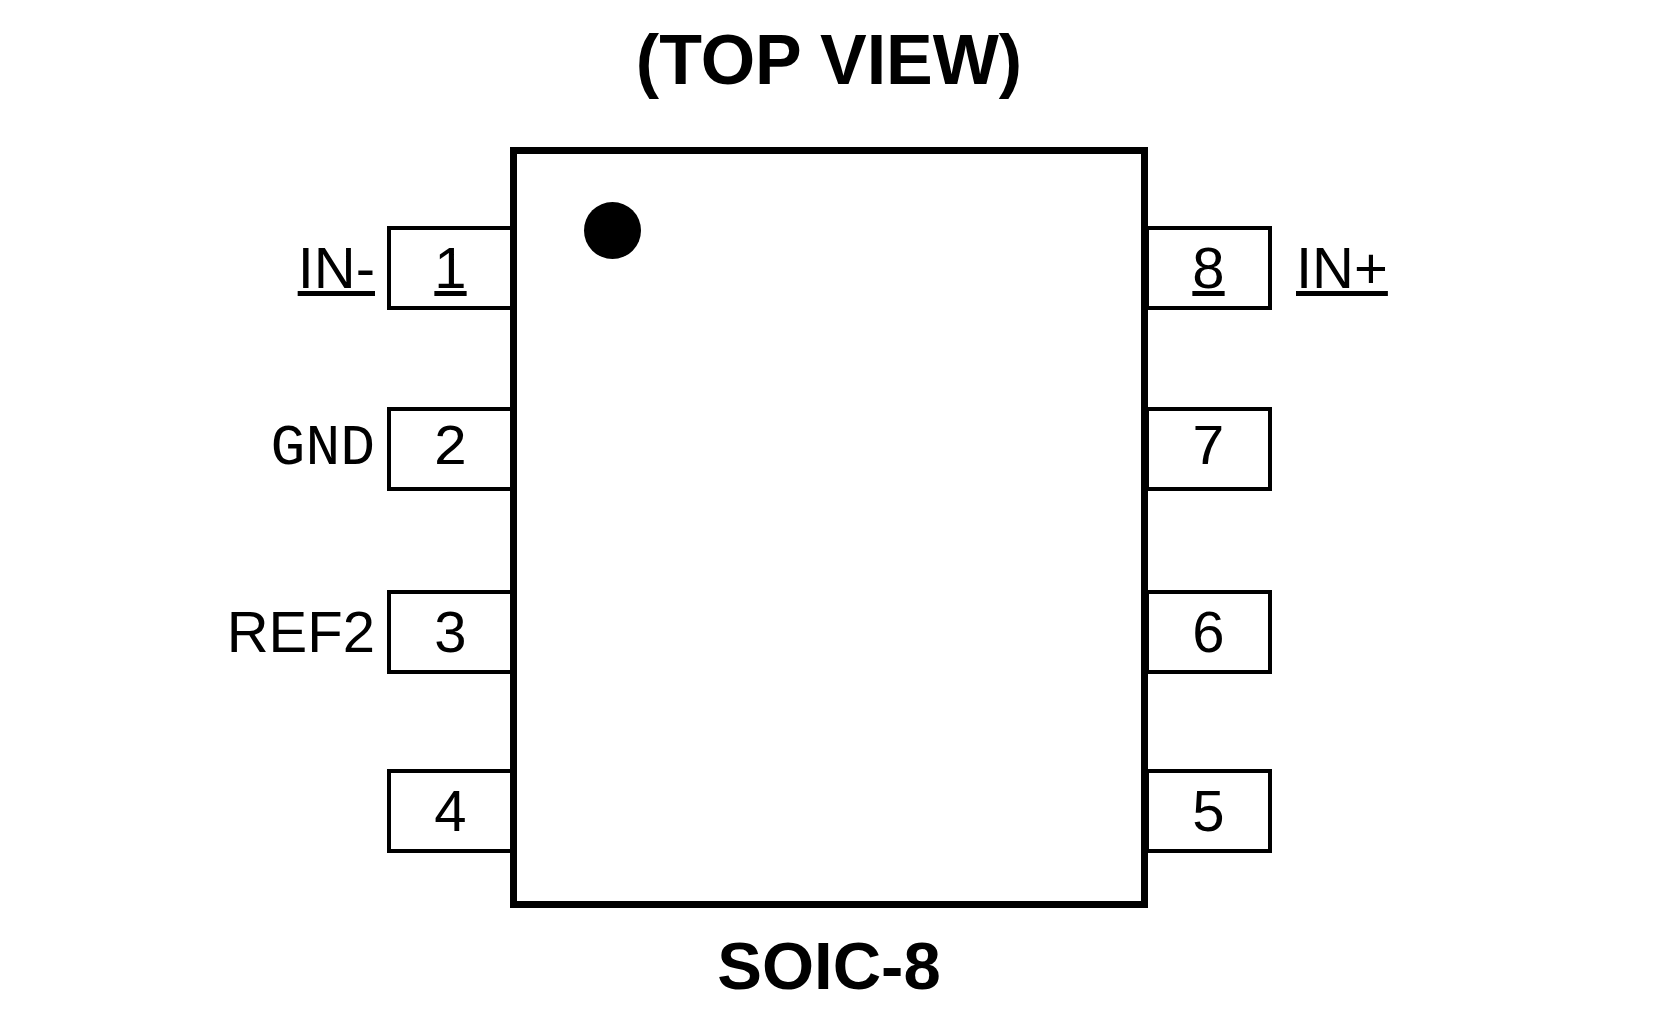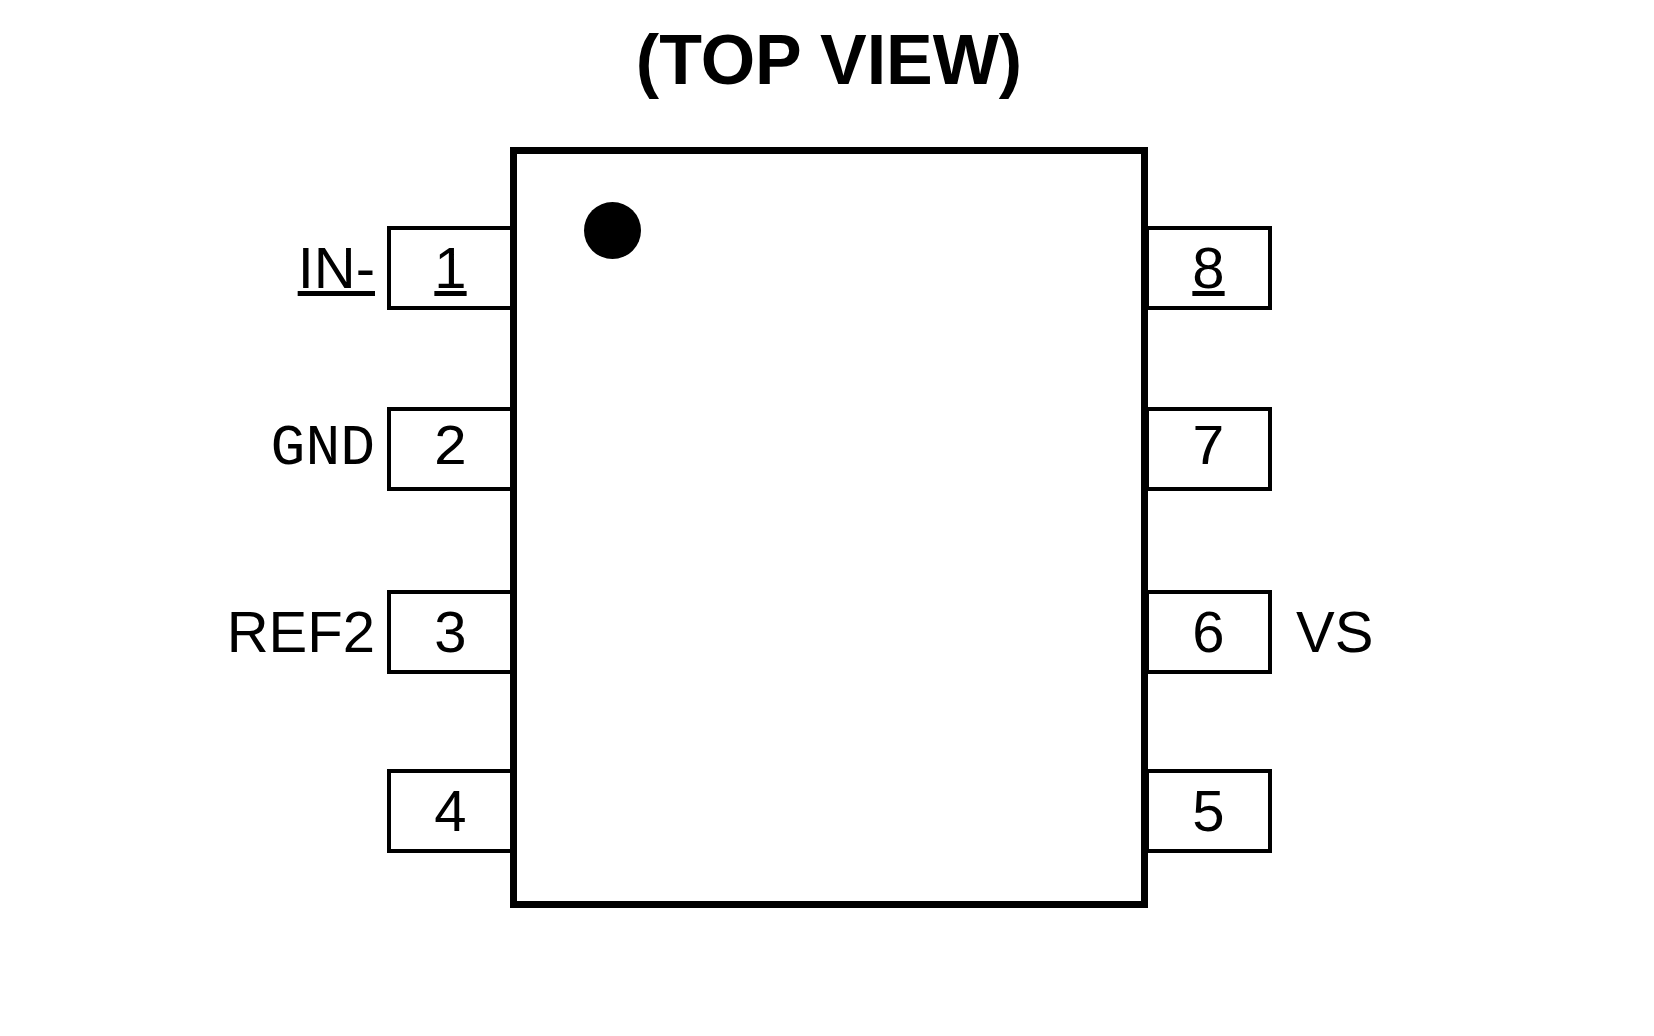--- a/index.html
+++ b/index.html
@@ -117,28 +117,29 @@
     <span>3</span>
   </div>
 
   <div class="pin-box side-left row3">
     <span>4</span>
   </div>
 
   <div class="pin-box side-right row0">
     <span>8</span>
   </div>
+  <div class="pin-label side-right row0">IN+</div>
 
   <div class="pin-box side-right row1">
     <span>7</span>
   </div>
 
   <div class="pin-box side-right row2">
     <span>6</span>
   </div>
-  <div class="pin-label side-right row2">VS</div>
 
   <div class="pin-box side-right row3">
     <span>5</span>
   </div>
 
+  <div class="package-label">SOIC-8</div>
 
 </div>
 
 </body></html>

